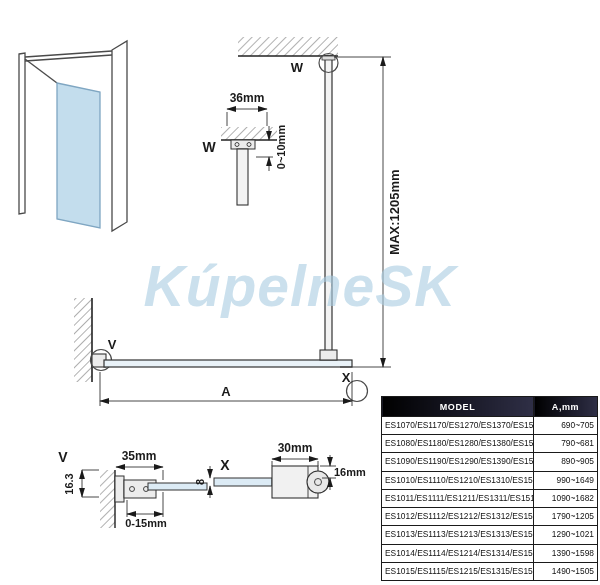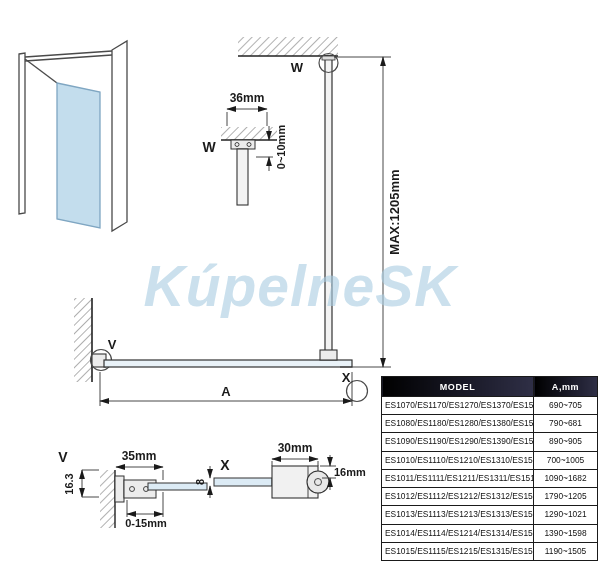--- a/index.html
+++ b/index.html
@@ -9,34 +9,34 @@
     font-family:"Liberation Sans", sans-serif; overflow:hidden;
   }
   .screen svg { position:absolute; left:0; top:0; }
   svg text { fill:#1a1a1a; font-family:"Liberation Sans", sans-serif; }
   .dim-text { font-weight:bold; }
   .detail-letter { font-weight:bold; }
   .watermark-text {
     font-weight:bold; font-style:italic; fill:#a9cde2; opacity:0.6;
     letter-spacing:1px;
   }
-  .spec-table { position:absolute; left:381px; top:376px; width:216px; }
+  .spec-table { position:absolute; left:381px; top:396px; width:216px; }
   .spec-table table { width:100%; border-collapse:collapse; table-layout:fixed; }
   .spec-table th, .spec-table td { border:1px solid #1a1a1a; }
   .spec-table thead th {
     background:linear-gradient(90deg,#000000 0%, #191927 55%, #2f2f46 100%);
     color:#ffffff; font-size:9px; padding:4.5px 2px; text-align:center;
     letter-spacing:0.6px; font-weight:bold;
   }
   .spec-table td {
     padding:4px 3px; background:#ffffff; color:#111111;
     font-size:8.4px; line-height:1.1; white-space:nowrap; overflow:hidden;
   }
   .spec-table td.model { text-align:left; }
-  .spec-table td.aval  { text-align:center; }
+  .spec-table td.aval  { text-align:right; }
 </style>
 </head>
 <body>
 
 <div class="screen">
 
   <svg width="600" height="585" viewBox="0 0 600 585">
     <defs>
       <pattern id="hatch" patternUnits="userSpaceOnUse" width="6" height="6" patternTransform="rotate(45)">
         <line x1="0" y1="0" x2="0" y2="6" stroke="#6e6e6e" stroke-width="1.1"></line>
@@ -220,39 +220,39 @@
         <tr>
           <td class="model">ES1080/ES1180/ES1280/ES1380/ES1580</td>
           <td class="aval">790~681</td>
         </tr>
         <tr>
           <td class="model">ES1090/ES1190/ES1290/ES1390/ES1590</td>
           <td class="aval">890~905</td>
         </tr>
         <tr>
           <td class="model">ES1010/ES1110/ES1210/ES1310/ES1510</td>
-          <td class="aval">700~1005</td>
+          <td class="aval">990~1649</td>
         </tr>
         <tr>
           <td class="model">ES1011/ES1111/ES1211/ES1311/ES1511</td>
           <td class="aval">1090~1682</td>
         </tr>
         <tr>
           <td class="model">ES1012/ES1112/ES1212/ES1312/ES1512</td>
           <td class="aval">1790~1205</td>
         </tr>
         <tr>
           <td class="model">ES1013/ES1113/ES1213/ES1313/ES1513</td>
           <td class="aval">1290~1021</td>
         </tr>
         <tr>
           <td class="model">ES1014/ES1114/ES1214/ES1314/ES1514</td>
           <td class="aval">1390~1598</td>
         </tr>
         <tr>
           <td class="model">ES1015/ES1115/ES1215/ES1315/ES1515</td>
-          <td class="aval">1190~1505</td>
+          <td class="aval">1490~1505</td>
         </tr>
       </tbody>
     </table>
   </div>
 
 </div>
 
 </body></html>

